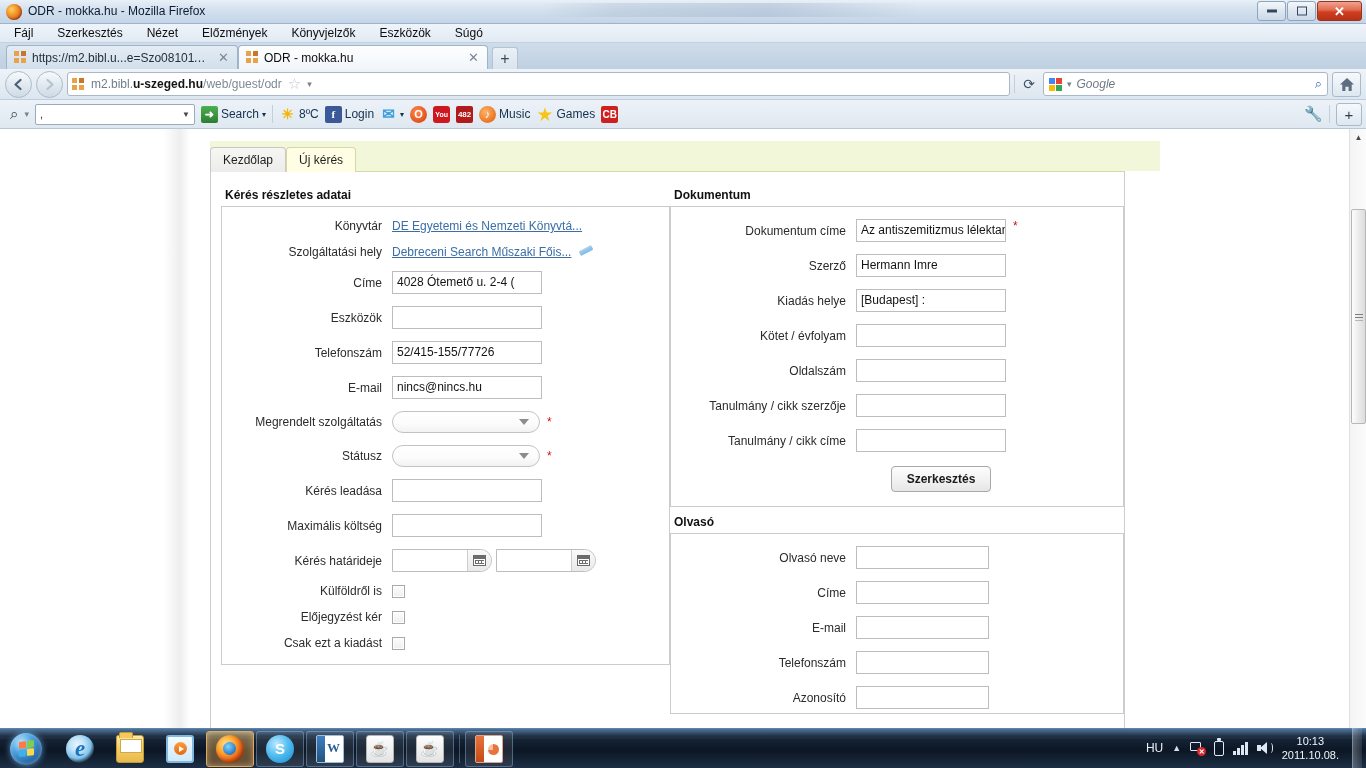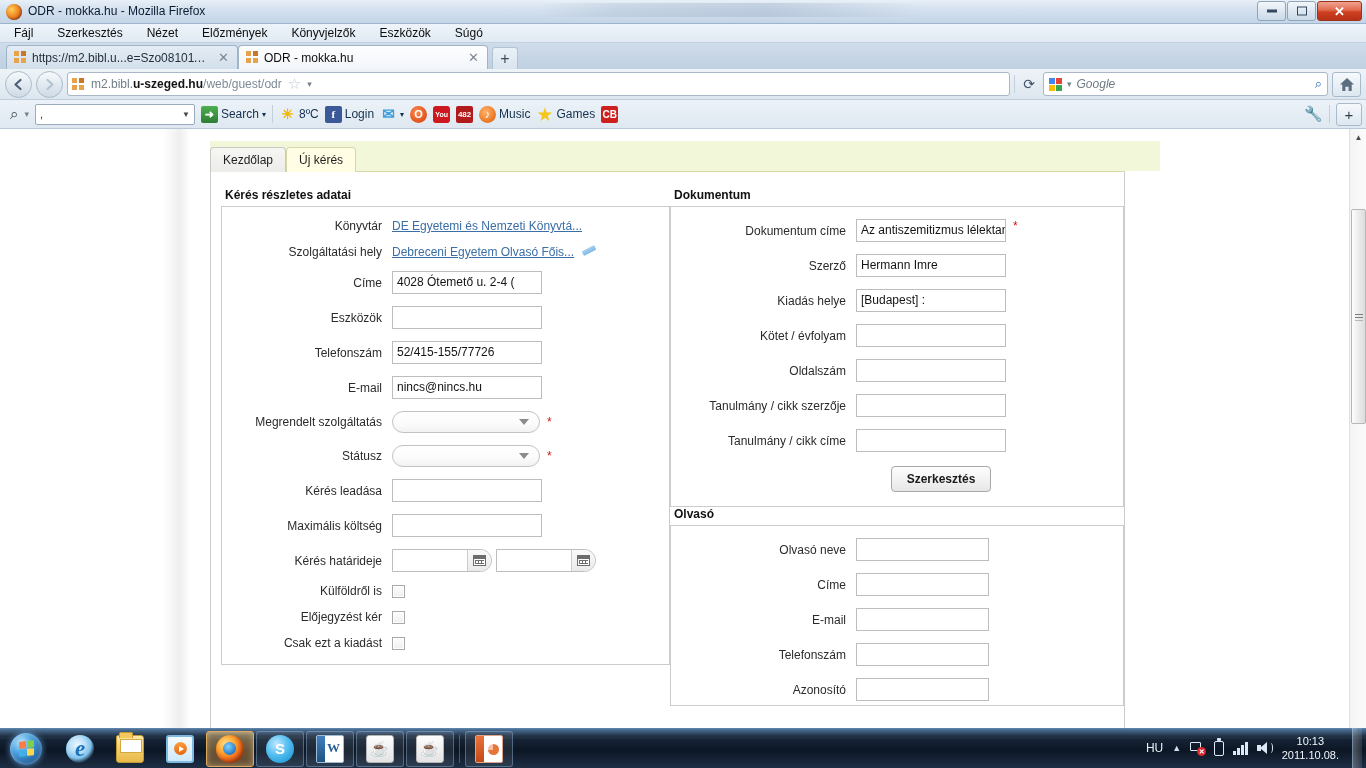--- a/index.html
+++ b/index.html
@@ -575,21 +575,21 @@
                 <div class="frow">
                   <div class="flabel">Könyvtár</div>
                   <div class="fctl">
                     <span class="alink">DE Egyetemi és Nemzeti Könyvtá...</span>
                   </div>
                 </div>
 
                 <div class="frow">
                   <div class="flabel">Szolgáltatási hely</div>
                   <div class="fctl">
-                    <span class="alink">Debreceni Egyetem Olvasó Főis...</span>
+                    <span class="alink">Debreceni Search Műszaki Főis...</span>
                     <span class="pencil"></span>
                   </div>
                 </div>
 
                 <div class="frow">
                   <div class="flabel">Címe</div>
                   <div class="fctl">
                     <div class="inp w127">4028 Ótemető u. 2-4 (</div>
                   </div>
                 </div>
@@ -744,21 +744,21 @@
                   <div class="fctl">
                     <div class="inp w150"></div>
                   </div>
                 </div>
 
                 <div class="btnrow r">
                   <button class="btn">Szerkesztés</button>
                 </div>
               </div>
 
-              <div class="legend" style="margin-top:0">Olvasó</div>
+              <div class="legend" style="margin-top:8px">Olvasó</div>
               <div class="fieldset" style="padding-bottom:4px">
 
                 <div class="frow">
                   <div class="flabel w175">Olvasó neve</div>
                   <div class="fctl">
                     <div class="inp w133"></div>
                   </div>
                 </div>
 
                 <div class="frow">

